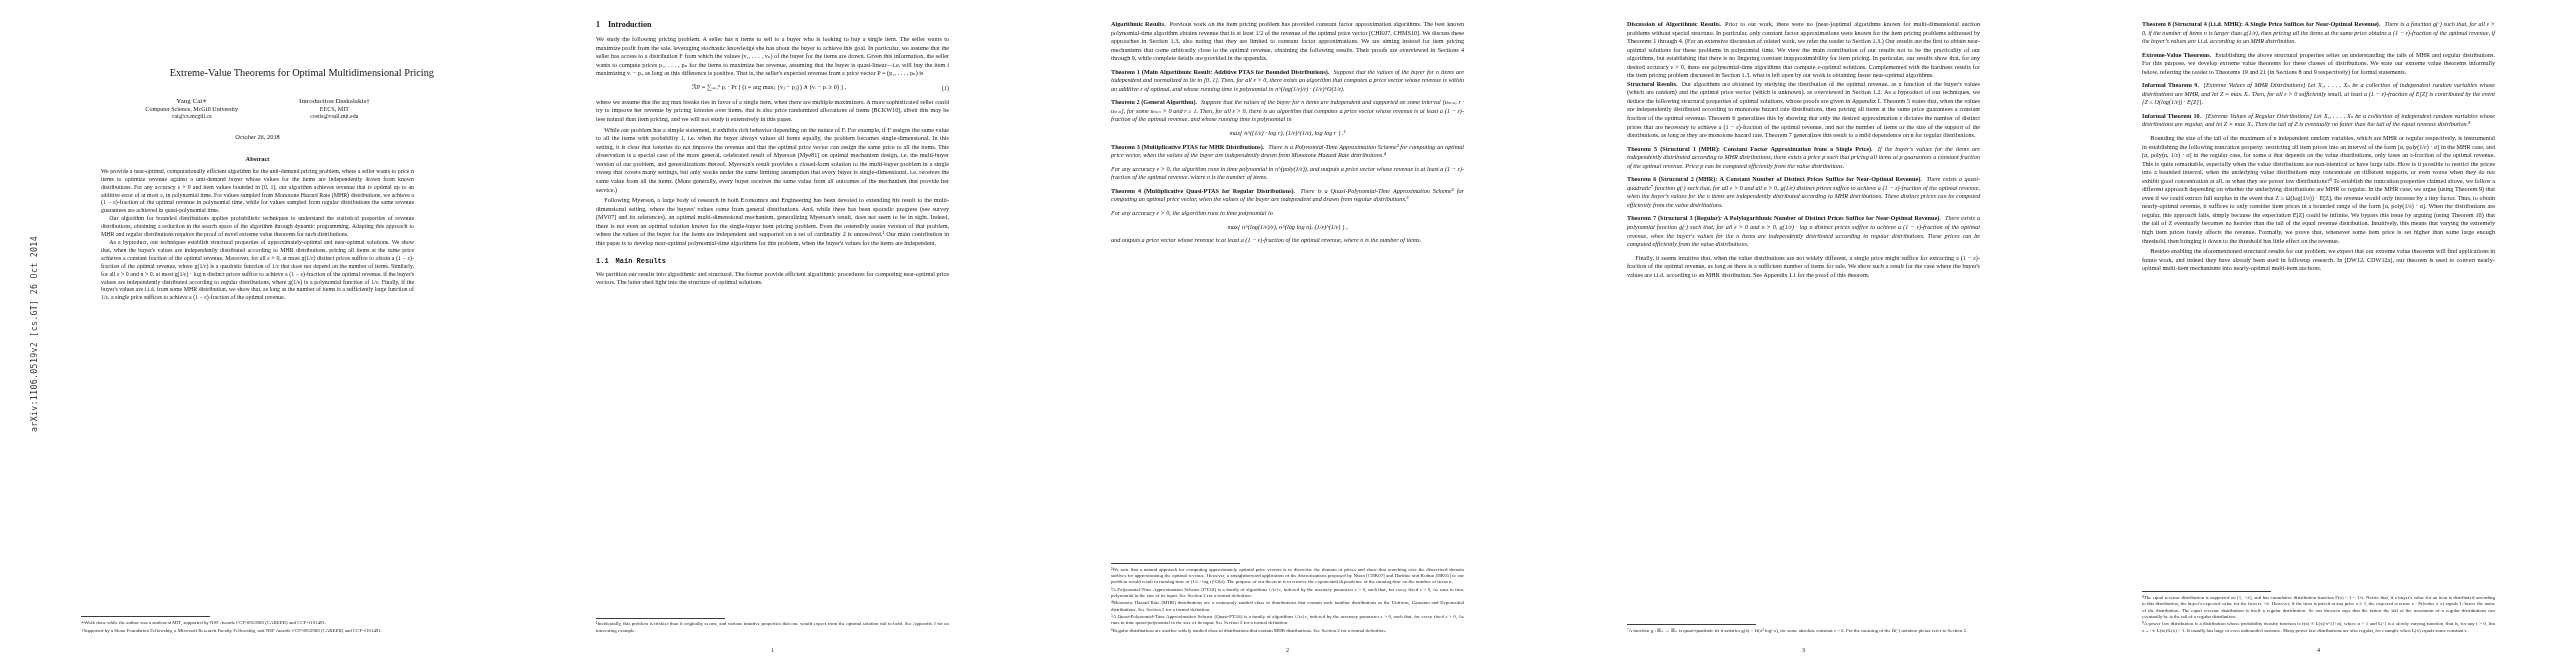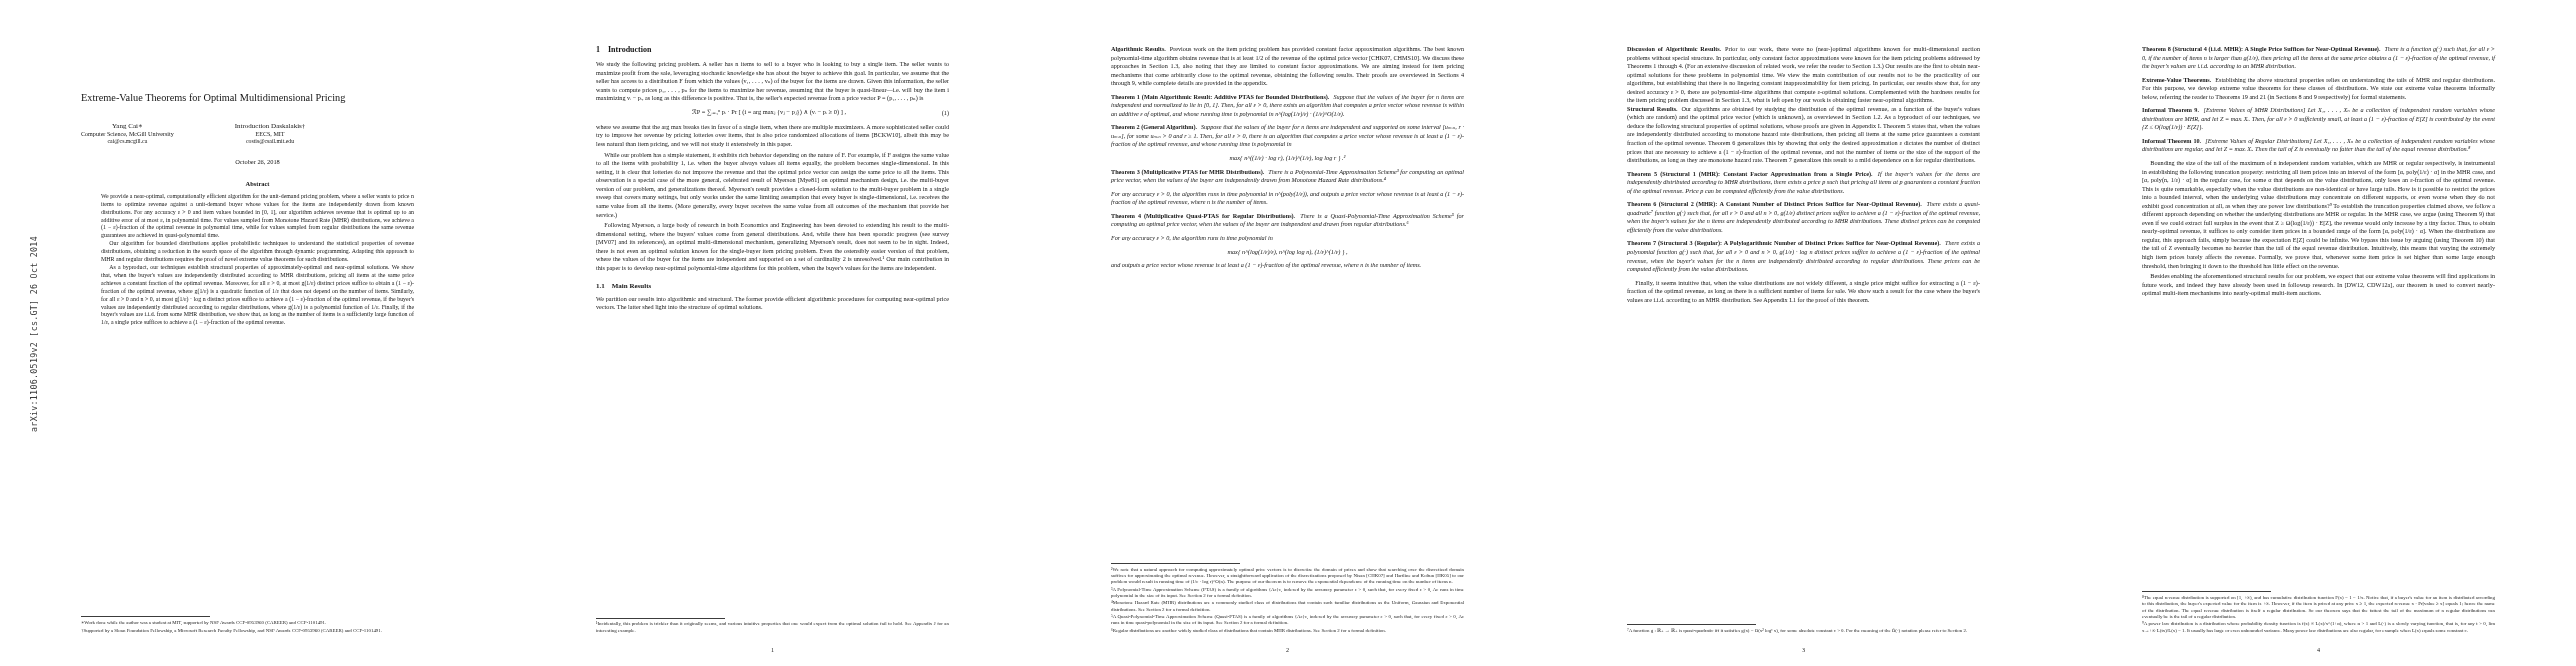--- a/index.html
+++ b/index.html
@@ -11,57 +11,57 @@
     background: #ffffff;
     font-family: "Liberation Serif", "DejaVu Serif", "DejaVu Sans", serif;
     color: #151515;
     overflow: hidden;
   }
   .sheet {
     position: absolute;
     top: 0;
     width: 515px;
     height: 667px;
-    padding: 45px 81px 32px 81px;
+    padding: 20px 81px 32px 81px;
     background: #ffffff;
     display: flex;
     flex-direction: column;
     overflow: hidden;
   }
   #p1 { left: 0; } #p2 { left: 515px; } #p3 { left: 1030px; } #p4 { left: 1546px; } #p5 { left: 2061px; }
 
   .arxiv {
     position: absolute;
     left: 29px;
     top: 50%;
     transform: translateY(-50%) rotate(180deg);
     writing-mode: vertical-rl;
     font-family: "DejaVu Sans Mono", monospace;
     font-size: 8.3px;
     letter-spacing: 0.3px;
     color: #3a3a3a;
     white-space: nowrap;
   }
 
-  .title { font-size: 10.3px; font-weight: normal; text-align: left; margin: 47px 0 0 0; line-height: 1.25; }
-  .authors { display: flex; justify-content: flex-start; gap: 61px; margin-top: 16.7px; text-align: center; }
+  .title { font-size: 10.3px; font-weight: normal; text-align: right; margin: 47px 0 0 0; line-height: 1.25; }
+  .authors { display: flex; justify-content: center; gap: 61px; margin-top: 16.7px; text-align: center; }
   .author-name { font-size: 7px; }
   .author-affil { font-size: 6.1px; margin-top: 1.7px; }
   .author-email { font-size: 5.8px; margin-top: 1.1px; }
   .date { text-align: center; font-size: 6.4px; margin-top: 13.3px; }
   .abstract-head { text-align: center; font-weight: bold; font-size: 6.4px; margin-top: 15.6px; }
   .abstract { padding: 0 20px; margin-top: 5.6px; font-size: 5.9px; line-height: 1.34; text-align: justify; }
 
   .body-text { font-size: 6.2px; line-height: 1.38; text-align: justify; }
   p.para { margin: 0; text-indent: 8.3px; }
   p.noindent { text-indent: 0; }
   p.spaced { margin-top: 2.2px; }
 
   h2.section { font-size: 8px; font-weight: bold; margin: 0 0 6.1px 0; }
-  h3.subsection { font-size: 7px; font-weight: bold; margin: 9px 0 5px 0; }
+  h3.subsection { font-size: 7px; font-weight: bold; margin: 9px 0 5px 0; font-family: Liberation Mono, monospace; }
 
   .lead-para { margin: 0 0 5.6px 0; }
   .lead { font-weight: bold; margin-right: 3.9px; }
 
   .thm { margin: 5px 0; font-size: 6.2px; line-height: 1.38; text-align: justify; }
   .thm-head { font-weight: bold; font-style: normal; margin-right: 2.2px; }
   .thm-body { font-style: italic; }
   .thm-cont { font-style: italic; margin: 3.3px 0 5px 0; font-size: 6.2px; line-height: 1.38; text-align: justify; }
   .display { text-align: center; font-style: italic; margin: 4.4px 0; font-size: 6.3px; }
 

